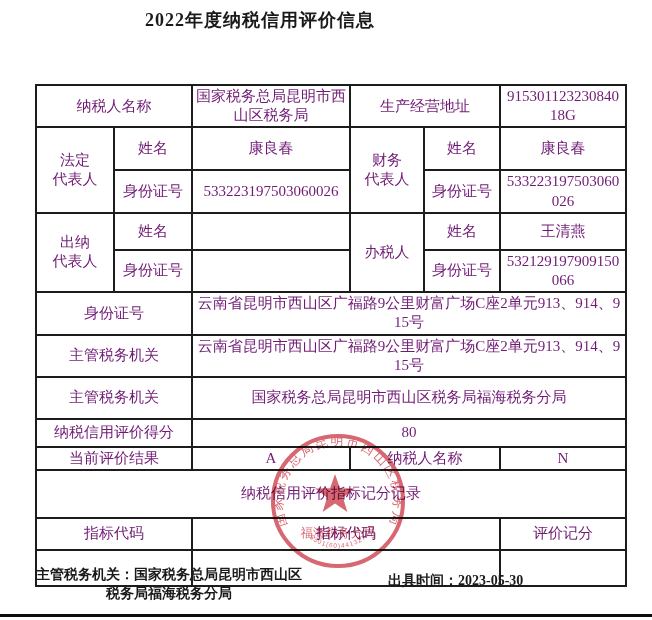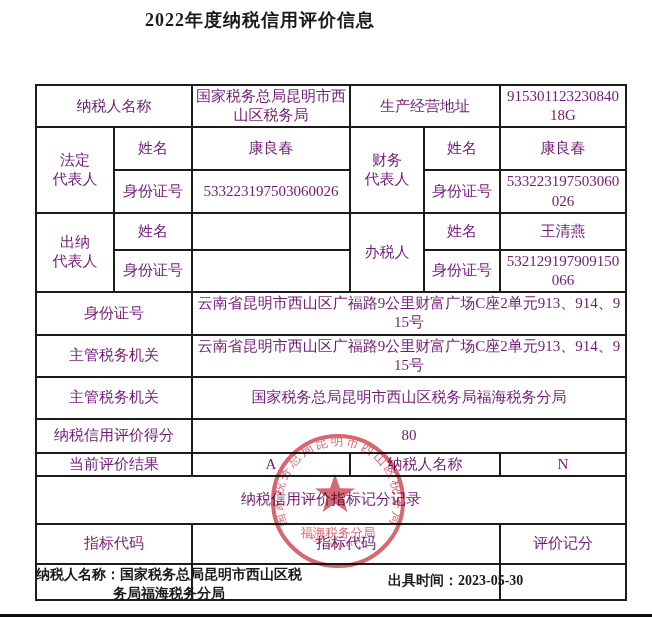--- a/index.html
+++ b/index.html
@@ -97,47 +97,47 @@
         <td colspan="4">云南省昆明市西山区广福路9公里财富广场C座2单元913、914、915号</td>
       </tr>
       <tr style="height:41px">
         <td colspan="2">主管税务机关</td>
         <td colspan="4">云南省昆明市西山区广福路9公里财富广场C座2单元913、914、915号</td>
       </tr>
       <tr style="height:42px">
         <td colspan="2">主管税务机关</td>
         <td colspan="4">国家税务总局昆明市西山区税务局福海税务分局</td>
       </tr>
-      <tr style="height:34px">
+      <tr style="height:28px">
         <td colspan="2">纳税信用评价得分</td>
         <td colspan="4">80</td>
       </tr>
       <tr style="height:18px">
         <td colspan="2">当前评价结果</td>
         <td>A</td>
         <td colspan="2">纳税人名称</td>
         <td>N</td>
       </tr>
       <tr style="height:48px">
         <td colspan="6">纳税信用评价指标记分记录</td>
       </tr>
-      <tr style="height:40px">
+      <tr style="height:32px">
         <td colspan="2">指标代码</td>
         <td colspan="3">指标代码</td>
         <td>评价记分</td>
       </tr>
       <tr style="height:36px">
         <td colspan="2"></td>
         <td colspan="3"></td>
         <td></td>
       </tr>
     </tbody>
   </table>
 
-  <div class="footer-left">纳税人名称：国家税务总局昆明市西山区税务局福海税务分局</div>
+  <div class="footer-left">主管税务机关：国家税务总局昆明市西山区税务局福海税务分局</div>
   <div class="footer-right">出具时间：2023-05-30</div>
 
   <svg class="seal" viewBox="-75 -75 150 150" xmlns="http://www.w3.org/2000/svg">
     <defs>
       <path id="sealArcTop" d="M -48.5 28 A 56 56 0 1 1 48.5 28" fill="none"></path>
       <path id="sealArcBottom" d="M -37 28.9 A 47 47 0 0 0 37 28.9" fill="none"></path>
     </defs>
     <circle cx="0" cy="0" r="65" fill="none" stroke-width="4" stroke="#cf4653"></circle>
     <polygon transform="translate(-3,-6)" points="0,-21 4.94,-6.8 19.97,-6.49 7.99,2.6 12.34,16.99 0,8.4 -12.34,16.99 -7.99,2.6 -19.97,-6.49 -4.94,-6.8" fill="#cf4653"></polygon>
     <text font-size="13" letter-spacing="2" font-family="Liberation Serif, DejaVu Serif, serif" fill="#cf4653">

